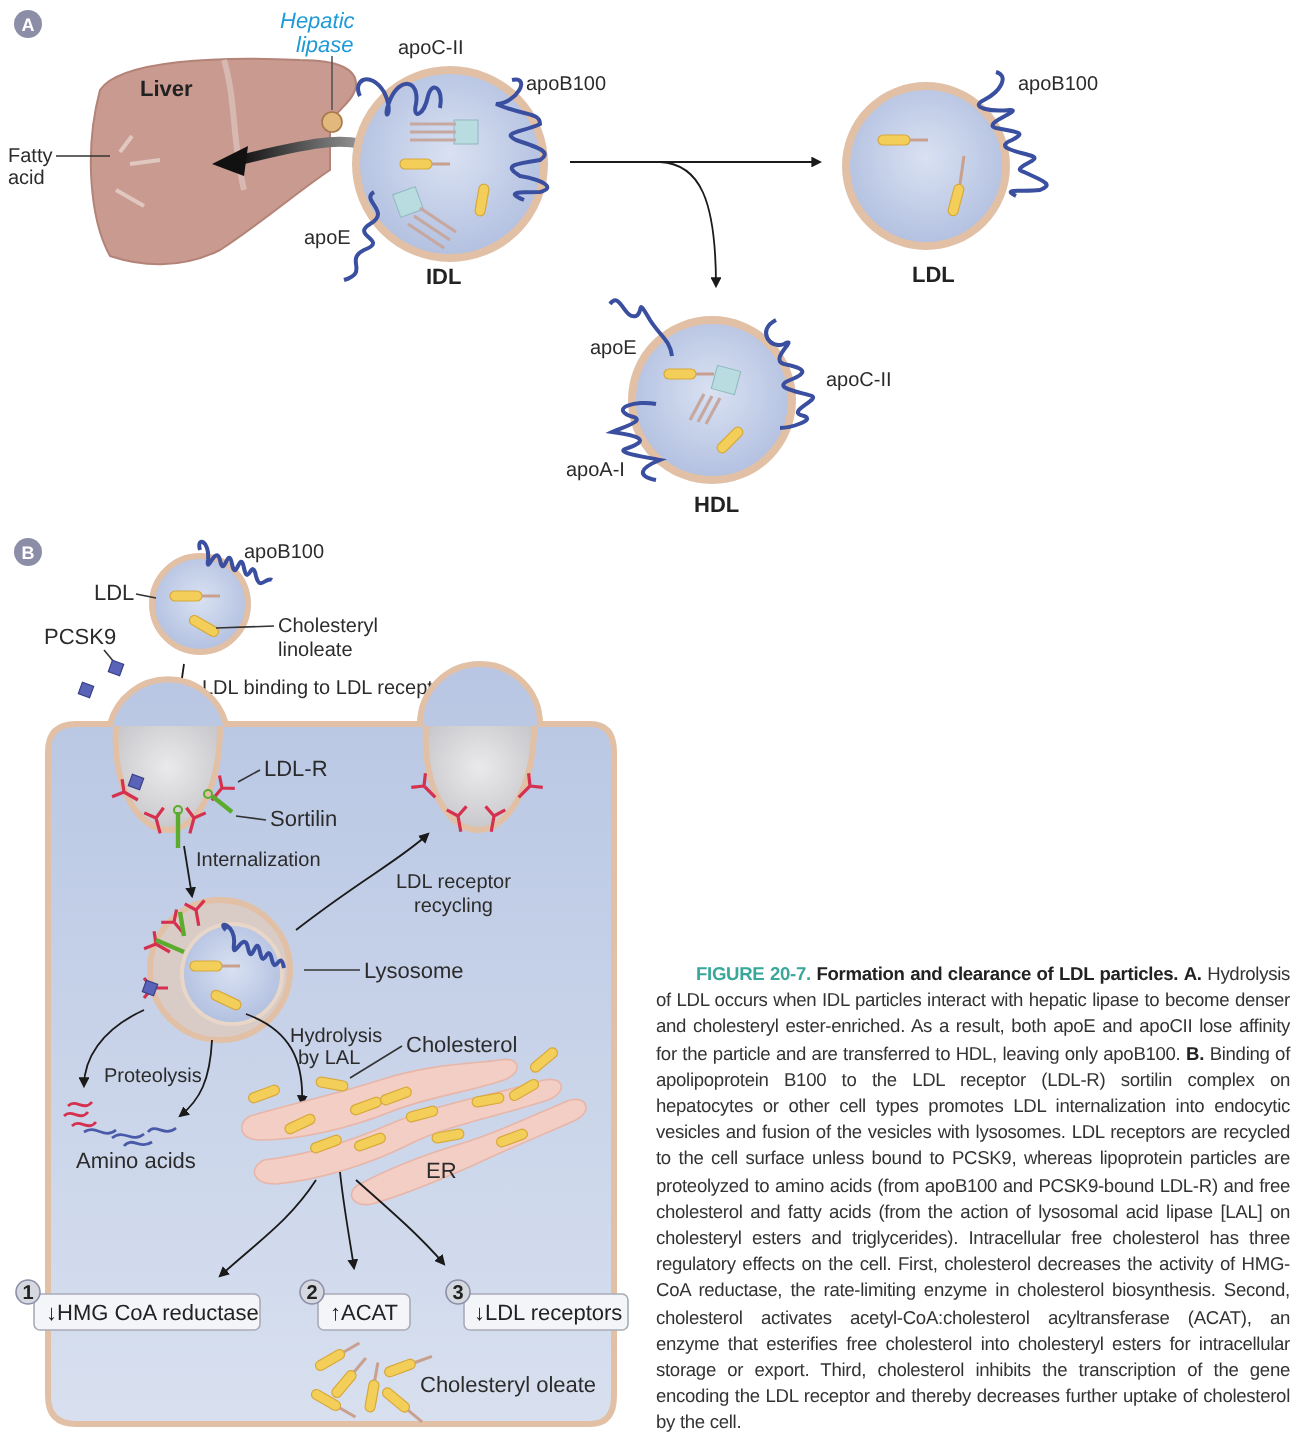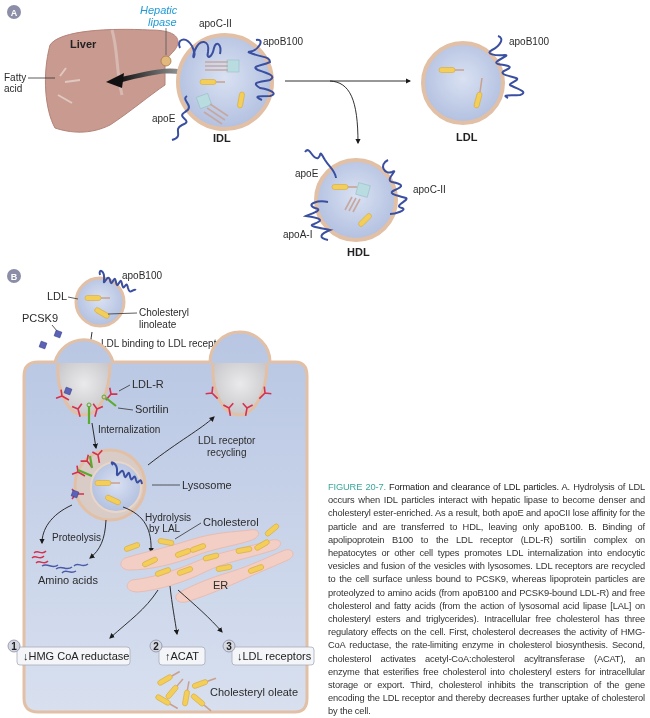--- a/index.html
+++ b/index.html
@@ -10,22 +10,22 @@
   .lbl-m { font-family: "Liberation Sans", sans-serif; font-size: 11px; fill: #2b2b2b; }
   .lbl-blue { font-family: "Liberation Sans", sans-serif; font-size: 11px; font-style: italic; fill: #1e9ad6; }
   .badge-t { font-family: "Liberation Sans", sans-serif; font-size: 9px; font-weight: bold; fill: #ffffff; }
   .num-t { font-family: "Liberation Sans", sans-serif; font-size: 10px; font-weight: bold; fill: #222; }
   .box-t { font-family: "Liberation Sans", sans-serif; font-size: 11px; fill: #222; }
   .caption {
     position: absolute; left: 328px; top: 481px; width: 317px;
     font-family: "Liberation Sans", sans-serif; font-size: 9.3px; line-height: 13.2px;
     color: #333; text-align: justify; letter-spacing: -0.15px;
   }
-  .caption .fig { color: #3aa79b; font-weight: normal; }
-  .caption .bold { font-weight: normal; color: #222; margin-top: 40px; }
+  .caption .fig { color: #3aa79b; font-weight: bold; margin-left: 20px; }
+  .caption .bold { font-weight: bold; color: #222; margin-top: 40px; }
 </style>
 </head>
 <body>
 
 <svg width="650" height="718" viewBox="0 0 650 718">
   <defs>
     <radialGradient id="particleGrad" cx="50%" cy="45%" r="55%">
       <stop offset="0%" stop-color="#d9e1f2"></stop>
       <stop offset="100%" stop-color="#b2c0e0"></stop>
     </radialGradient>

